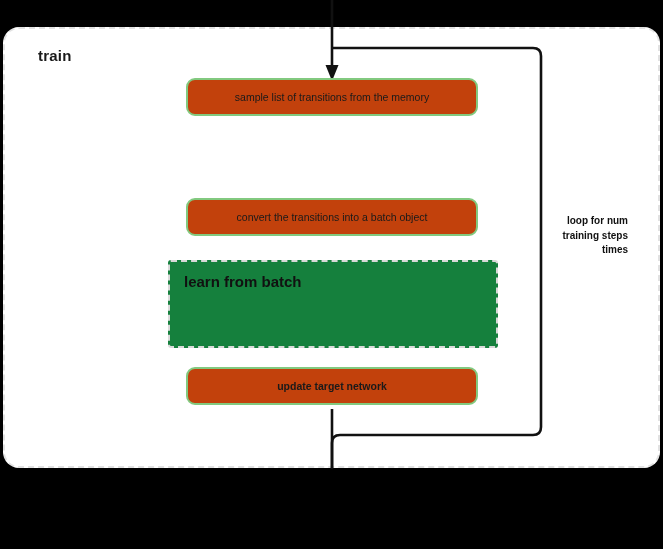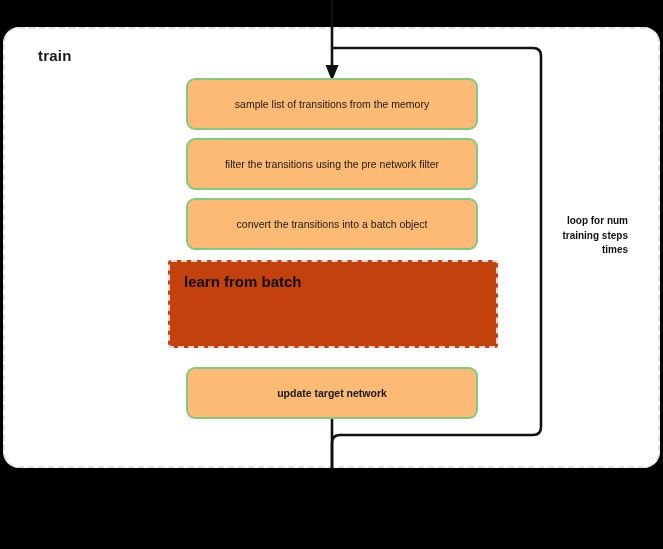--- a/index.html
+++ b/index.html
@@ -42,23 +42,23 @@
     font-weight: bold;
     color: #1a1a1a;
     letter-spacing: 0.2px;
   }
 
   
   .proc-box {
     position: absolute;
     left: 186px;
     width: 292px;
-    height: 52px;
+    height: 38px;
     box-sizing: border-box;
-    background: #fdba74;
+    background: #c2410c;
     border: 2.5px solid #82c97f;
     border-radius: 9px;
     display: flex;
     align-items: center;
     justify-content: center;
   }
   .proc-box span {
     font-size: 10.5px;
     color: #1a1a1a;
     line-height: 1.2;
@@ -71,21 +71,21 @@
   .box-update  { top: 367px; font-weight: bold; }
 
   
   .learn-box {
     position: absolute;
     left: 168px;
     top: 260px;
     width: 330px;
     height: 88px;
     box-sizing: border-box;
-    background: #c2410c;
+    background: #15803d;
     border: 2px dashed #d9d9d9;
     border-radius: 3px;
   }
   .learn-box .learn-title {
     position: absolute;
     left: 14px;
     top: 9px;
     font-size: 15px;
     font-weight: bold;
     color: #111111;
@@ -132,23 +132,20 @@
 
     <path d="M332,409 L332,469" stroke="#111111" stroke-width="2.6" fill="none"></path>
   </svg>
 
   <div class="train-title">train</div>
 
   <div class="proc-box box-sample">
     <span>sample list of transitions from the memory</span>
   </div>
 
-  <div class="proc-box box-filter">
-    <span>filter the transitions using the pre network filter</span>
-  </div>
 
   <div class="proc-box box-convert">
     <span>convert the transitions into a batch object</span>
   </div>
 
   <div class="learn-box">
     <div class="learn-title">learn from batch</div>
   </div>
 
   <div class="proc-box box-update">

